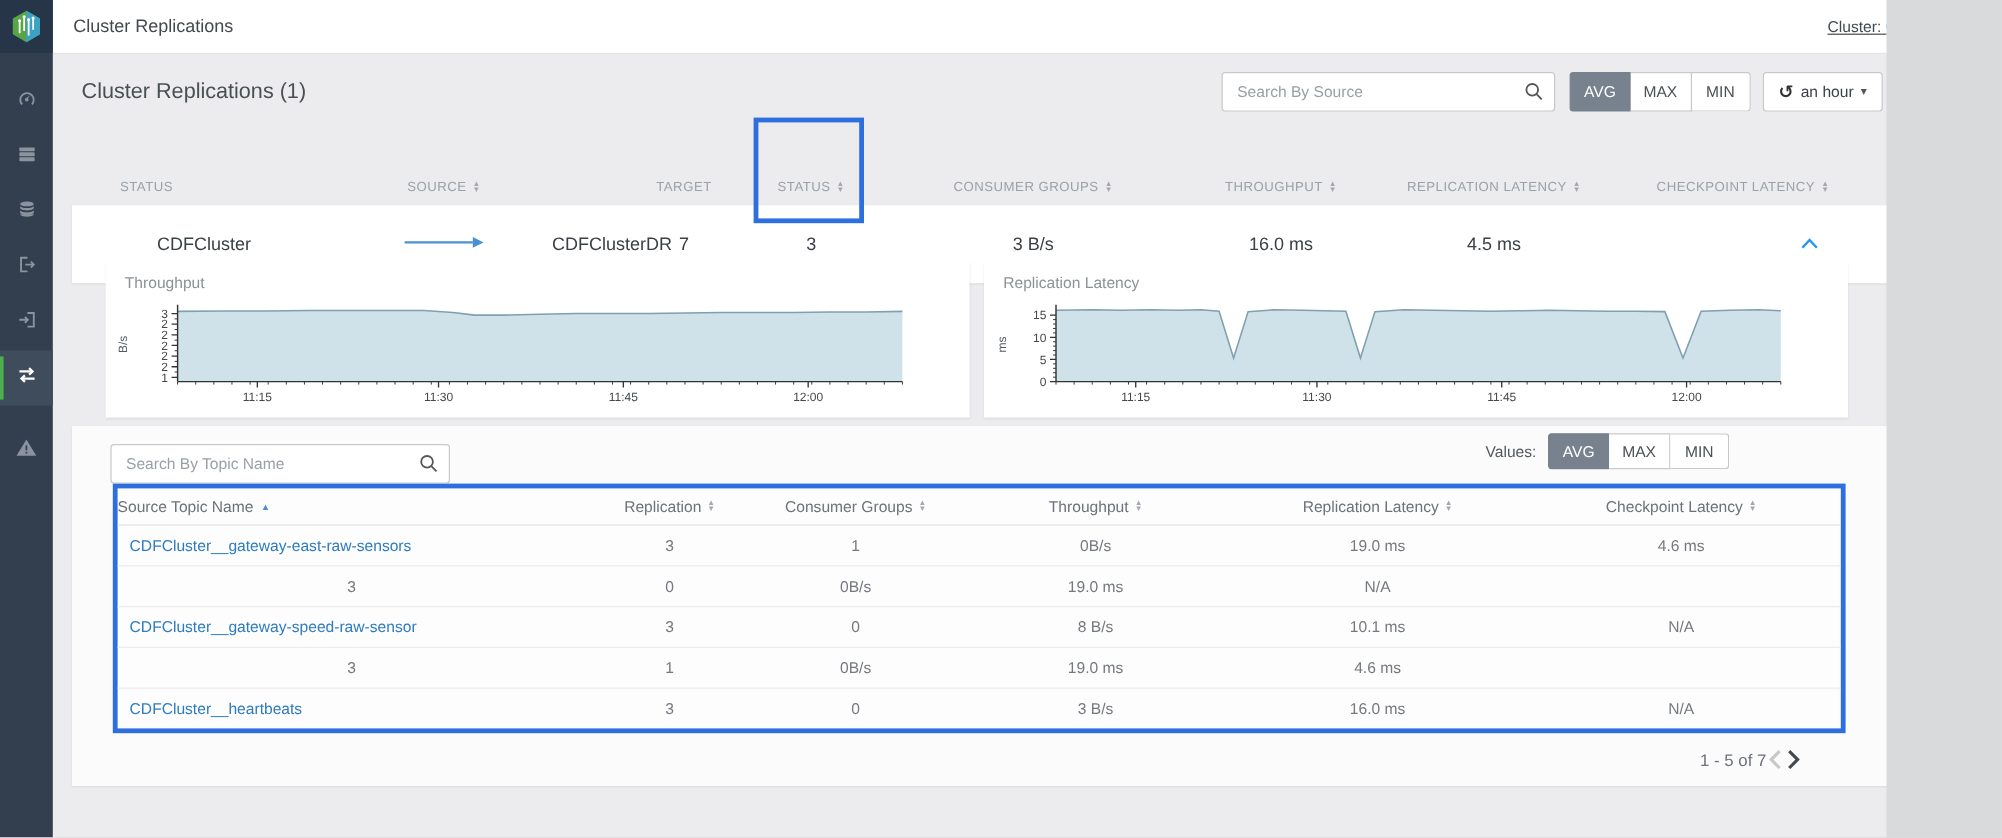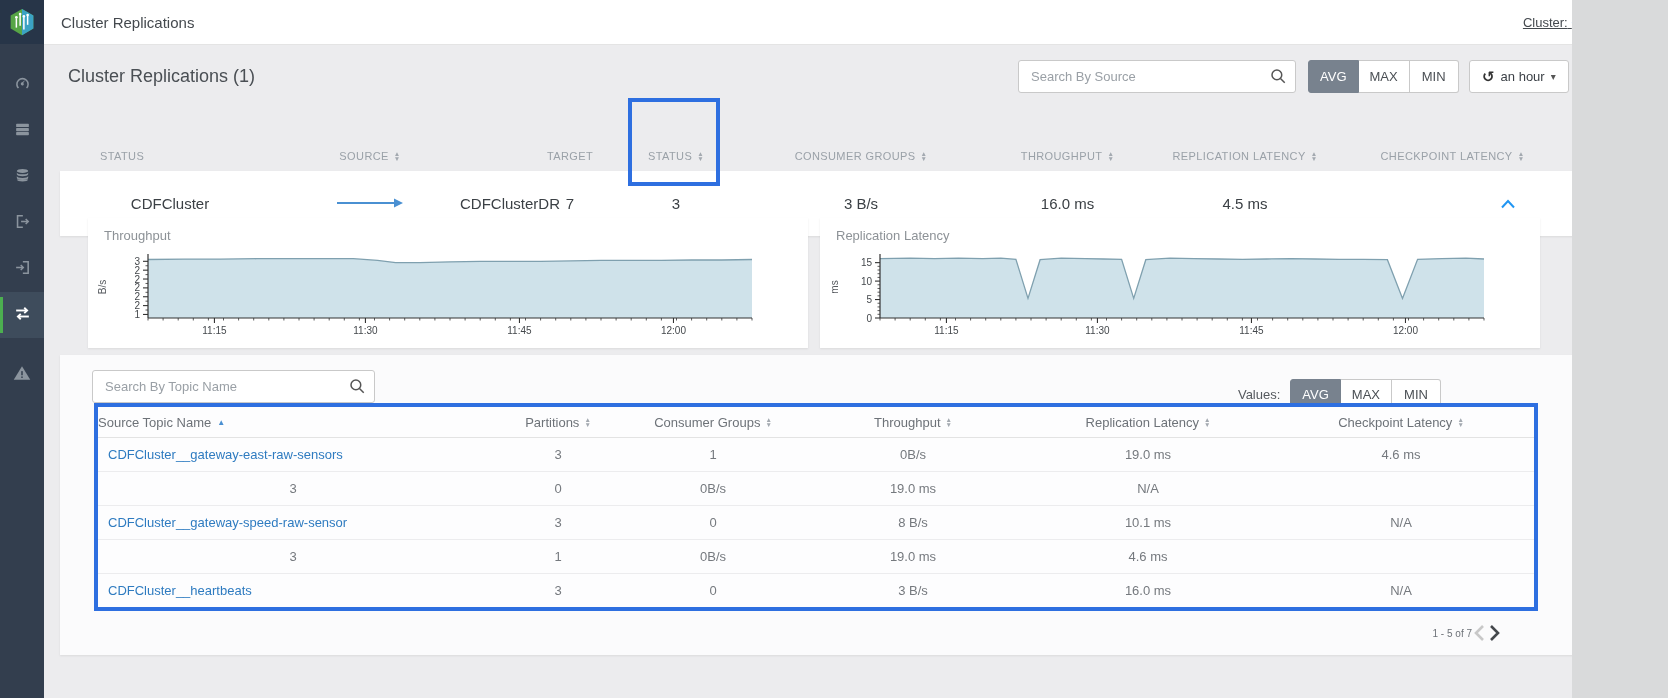--- a/index.html
+++ b/index.html
@@ -61,37 +61,37 @@
   
   .chart-card{position:absolute;top:218px;width:720px;height:130px;background:#fff;
               box-shadow:0 1px 2px rgba(0,0,0,.08);}
   #chart-card-0{left:88px;} #chart-card-1{left:820px;}
   .chart-title{position:absolute;left:16px;top:10px;font-size:13px;color:#8d9297;}
   .chart-svg{position:absolute;left:8px;top:34px;}
   
   .panel{position:absolute;left:60px;top:355px;width:1548px;height:300px;background:#fbfbfc;
          box-shadow:0 1px 2px rgba(0,0,0,.08);}
   #search-topic{left:92px;top:370px;width:283px;}
-  .values-group{position:absolute;top:379px;right:131px;display:flex;align-items:center;gap:10px;
+  .values-group{position:absolute;top:361px;right:131px;display:flex;align-items:center;gap:10px;
                 font-size:13px;color:#55595e;}
   #seg-values{position:static;}
   #seg-values .seg-btn{height:30px;}
   .topic-table{position:absolute;left:94px;top:403px;width:1436px;background:#fdfdfe;
                border:4px solid #2e6fe0;}
   .tgrid{display:grid;grid-template-columns:390px 140px 170px 230px 240px 266px;}
   .thead{height:30px;align-items:center;border-bottom:1px solid #e3e3e3;font-size:13px;color:#6d7278;}
   .thcell{display:flex;align-items:center;justify-content:center;white-space:nowrap;}
   .thcell.first{justify-content:flex-start;}
   .asc{color:#4a90d2;font-size:8px;margin-left:6px;}
   .trow{height:33px;align-items:center;border-bottom:1px solid #ececee;font-size:13px;color:#75797e;}
   .trow:last-child{border-bottom:none;}
   .tcell{text-align:center;}
   .tcell.link{text-align:left;padding-left:10px;color:#2e7bc0;cursor:pointer;}
   .pagination{position:absolute;right:70px;top:622px;display:flex;align-items:center;
-              color:#6d7278;font-size:10px;}
+              color:#6d7278;font-size:14px;}
   .pg-btn{background:none;border:none;padding:2px;cursor:pointer;display:flex;align-items:center;}
 </style>
 </head>
 <body>
 
 <div class="stage">
 
   <div class="sidebar">
     <div class="logo">
       <svg viewBox="0 0 32 32" width="30" height="30">
@@ -453,21 +453,21 @@
     </div>
   </div>
 
   <div class="topic-table">
     <div class="tgrid thead">
       <div class="thcell first">
         <span>Source Topic Name</span>
           <span class="asc">▲</span>
         </div>
       <div class="thcell">
-        <span>Partitions</span>
+        <span>Replication</span>
           <span class="sort">
             <i>▲</i>
             <i>▼</i>
           </span>
         </div>
       <div class="thcell">
         <span>Consumer Groups</span>
           <span class="sort">
             <i>▲</i>
             <i>▼</i>

